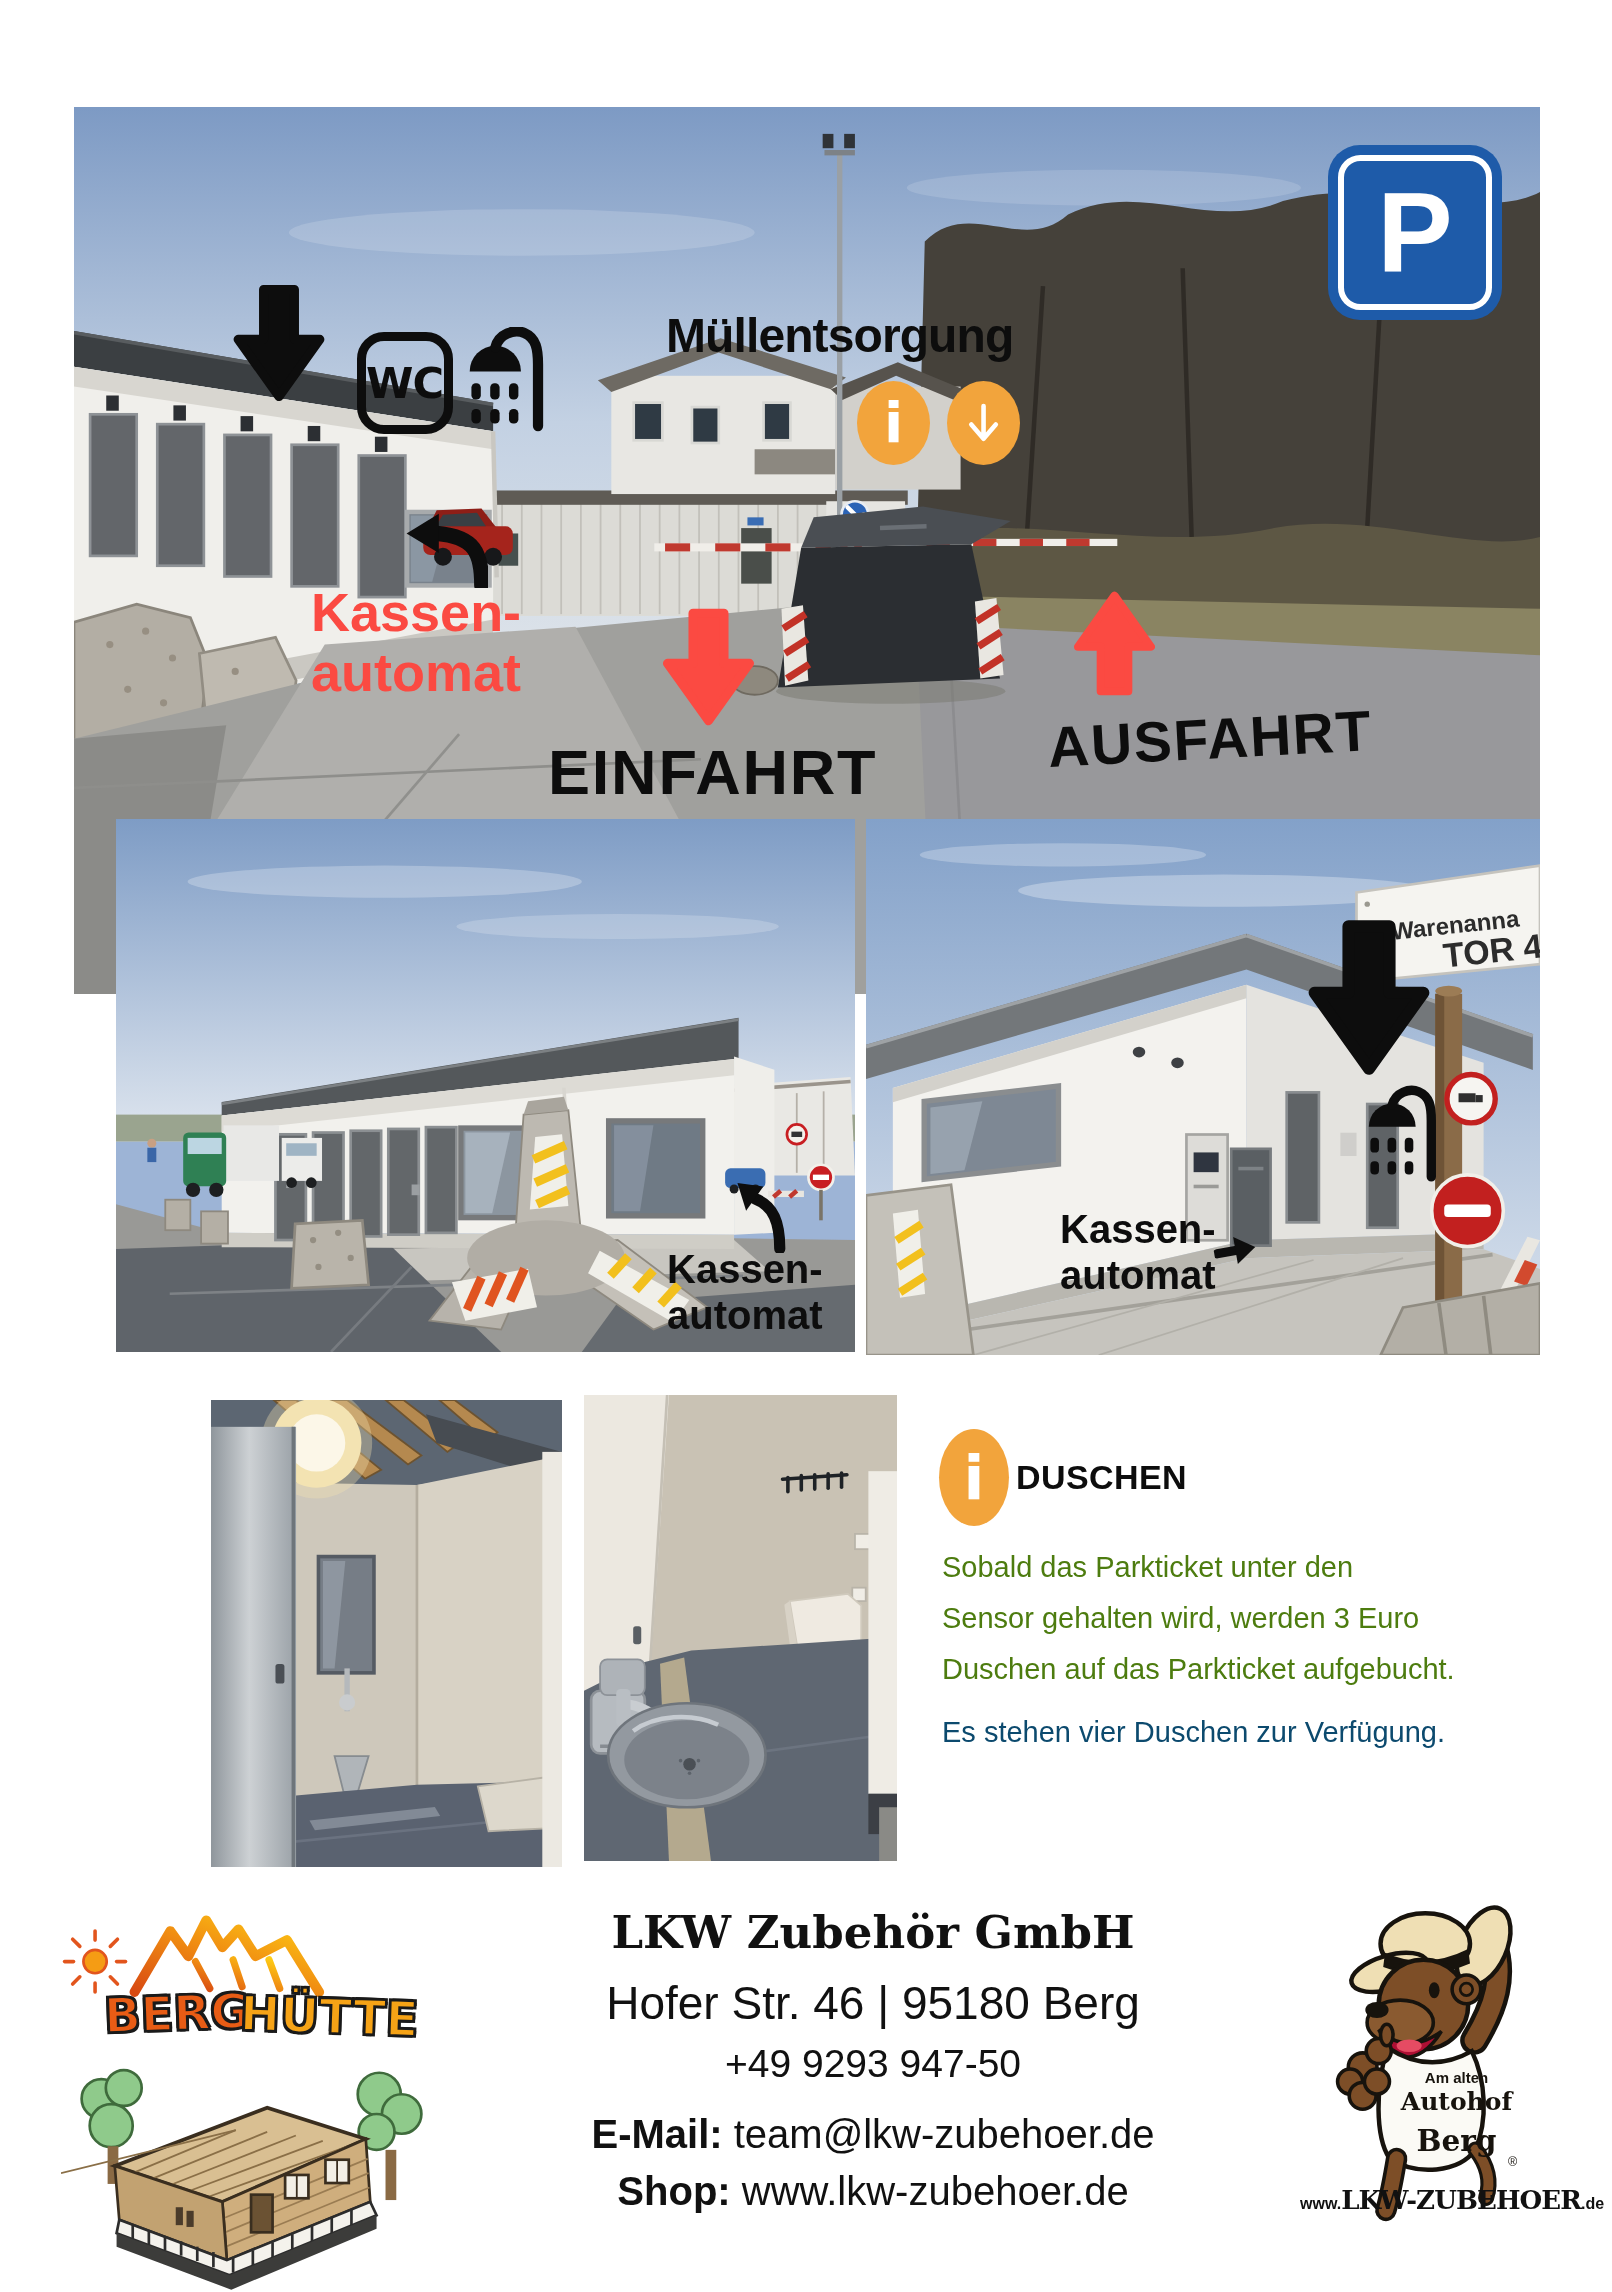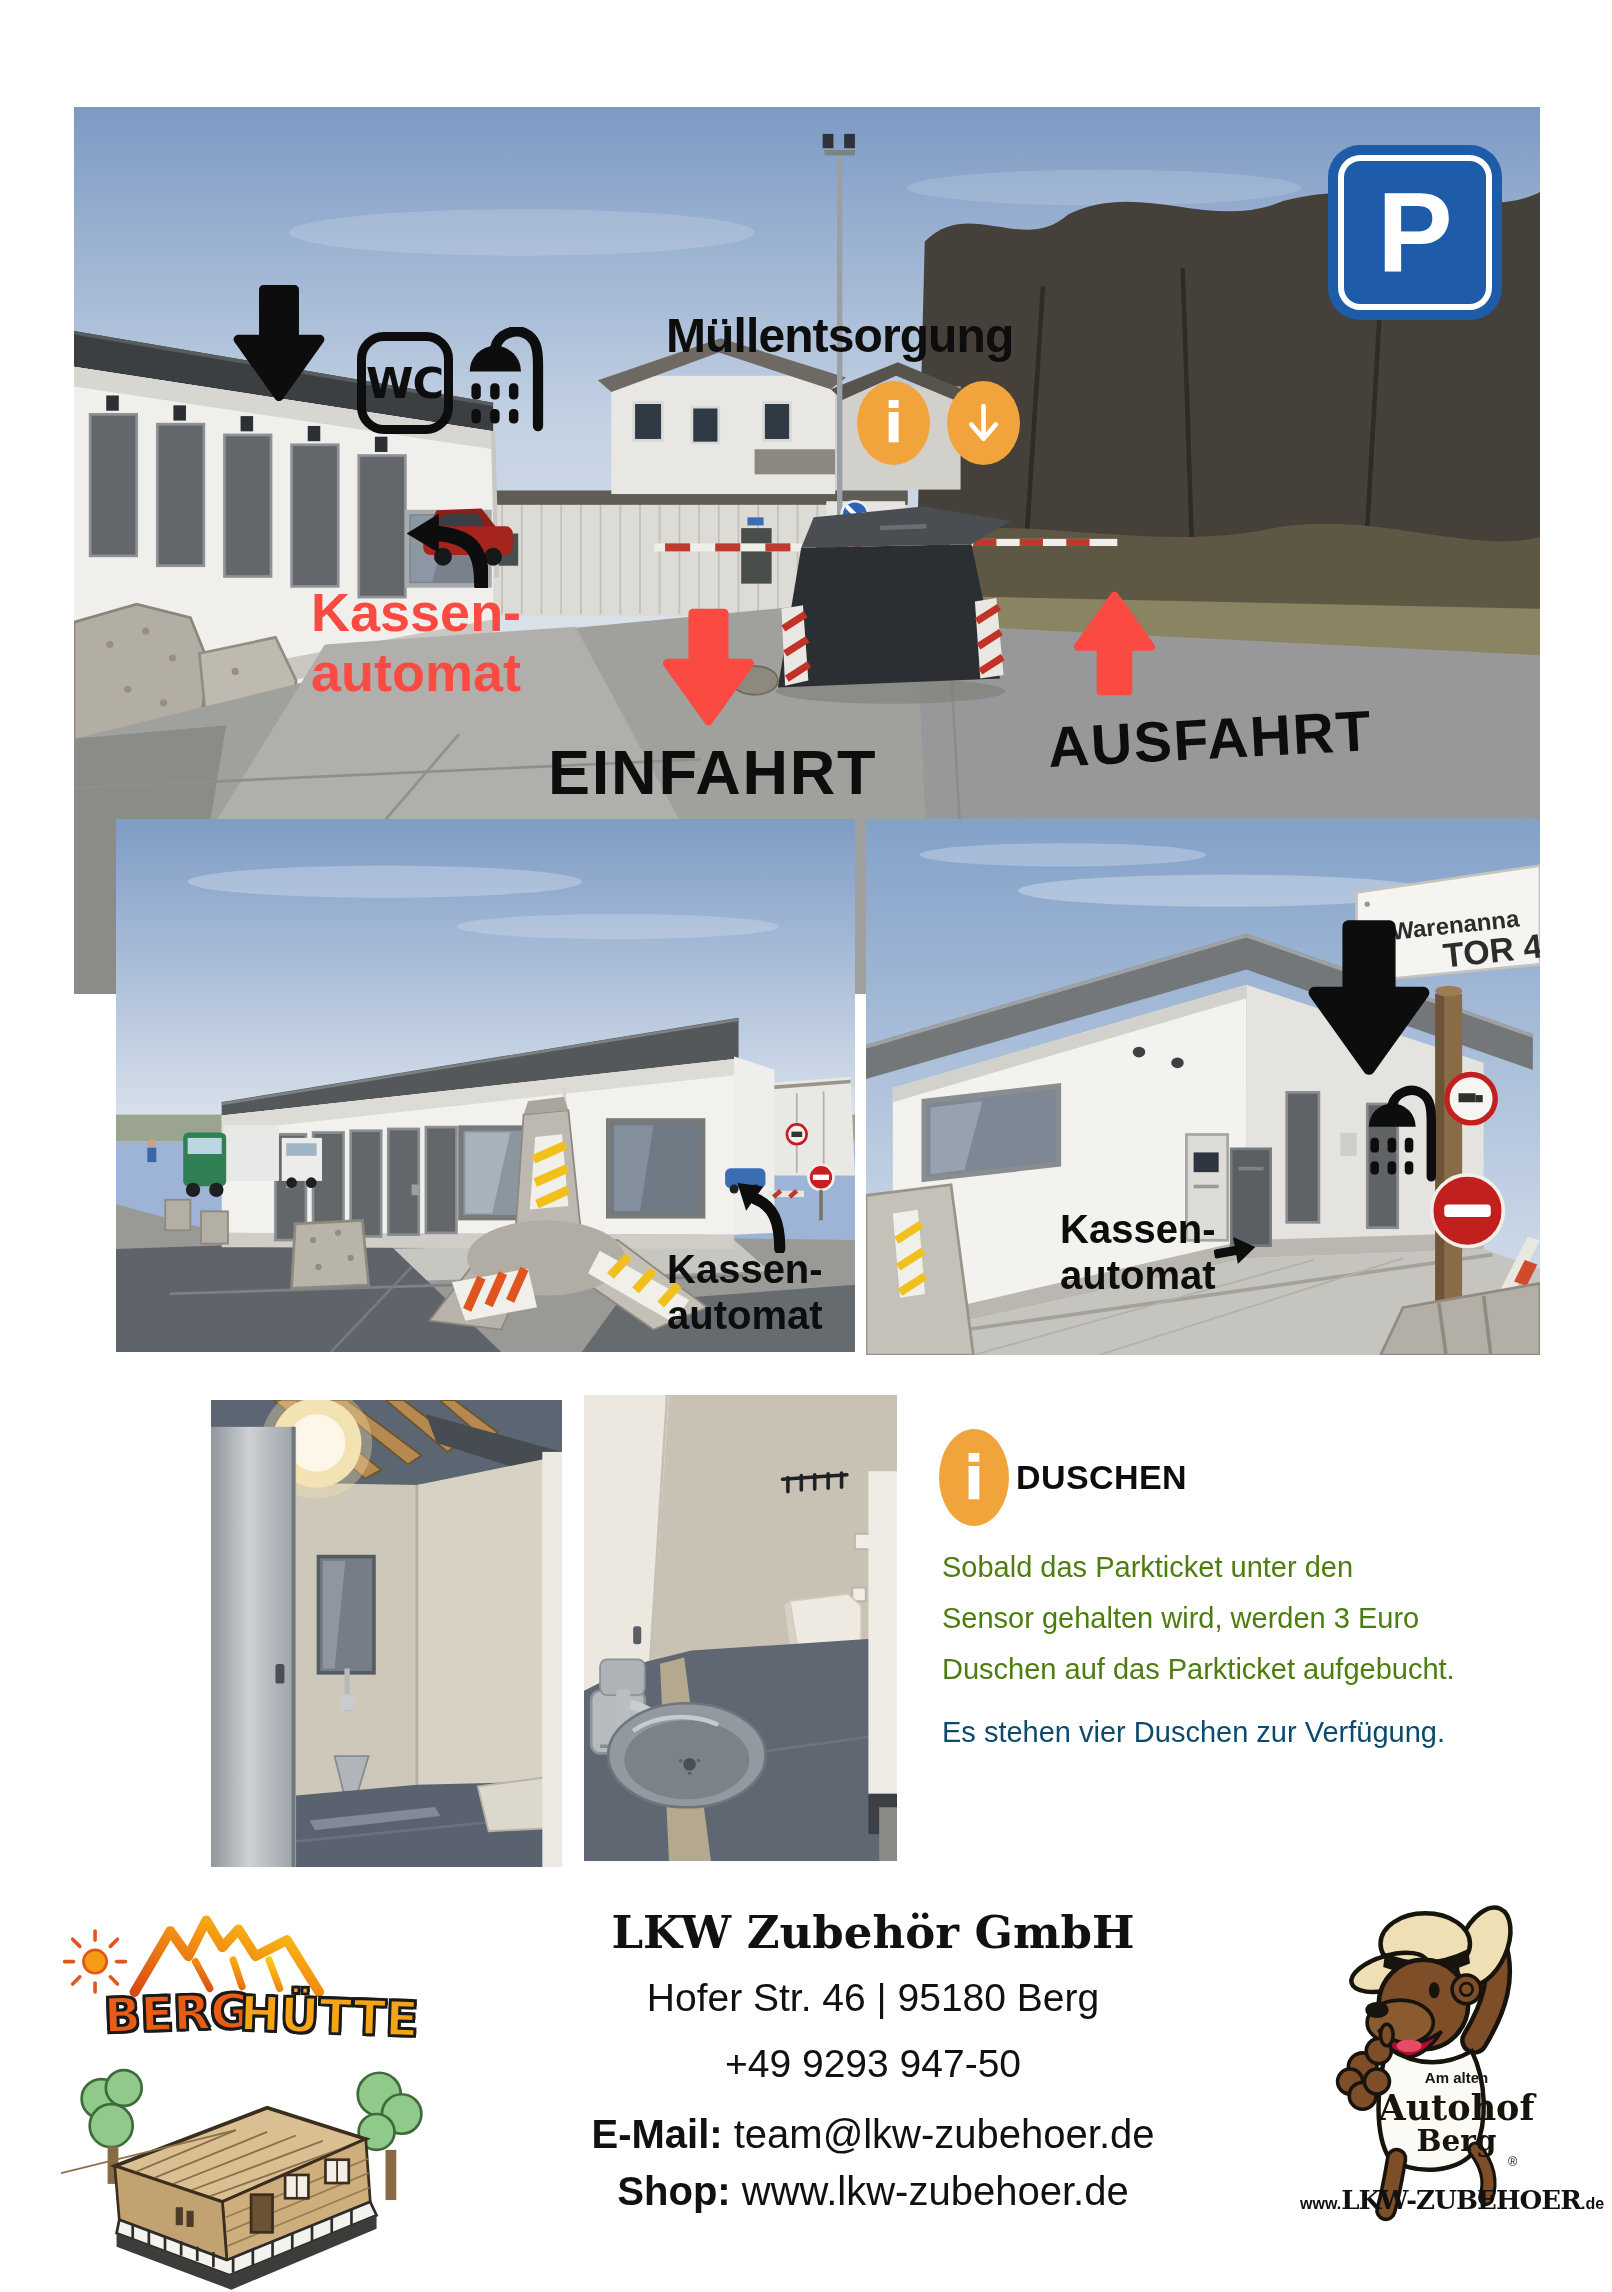--- a/index.html
+++ b/index.html
@@ -647,21 +647,21 @@
           <line x1="302" y1="348" x2="302" y2="365"></line>
         <line x1="324" y1="339" x2="324" y2="356"></line>
       </g>
       <polygon points="62,365 188,412 352,345 352,360 190,428 62,380" fill="#3c3c3a"></polygon>
     </svg>
     <div class="abs outline-txt" style="left:43px;top:79px;font-family:'DejaVu Sans',sans-serif;font-weight:bold;font-size:48px;color:#e85c15;transform:rotate(-2deg);">BERG</div>
     <div class="abs outline-txt" style="left:179px;top:82px;font-family:'DejaVu Sans',sans-serif;font-weight:bold;font-size:48px;color:#f6a316;transform:rotate(2deg);">HÜTTE</div>
   </div>
 
   <div class="contact-line serif-fat" style="top:1906px;font-size:45px;">LKW Zubehör GmbH</div>
-  <div class="contact-line" style="top:1976px;font-size:39px;">Hofer Str. 46 | 95180 Berg</div>
+  <div class="contact-line" style="top:1976px;font-size:46px;">Hofer Str. 46 | 95180 Berg</div>
   <div class="contact-line" style="top:2042px;font-size:39px;">+49 9293 947-50</div>
   <div class="contact-line" style="top:2169px;font-size:40px;">
     <span style="font-weight:bold;">Shop:</span>
     <span>www.lkw-zubehoer.de</span>
   </div>
   <div class="contact-line" style="top:2112px;font-size:40px;">
     <span style="font-weight:bold;">E-Mail:</span>
     <span>team@lkw-zubehoer.de</span>
   </div>
 
@@ -695,21 +695,21 @@
         <circle cx="88" cy="172" r="14"></circle>
         <ellipse cx="97" cy="154" rx="7" ry="12"></ellipse>
       </g>
 
       <path d="M108,292 C104,316 100,336 96,350" stroke="#17130d" stroke-width="24" fill="none" stroke-linecap="round"></path>
       <path d="M108,292 C104,316 100,336 96,350" stroke="#7d4e27" stroke-width="16" fill="none" stroke-linecap="round"></path>
       <path d="M196,282 C210,300 214,318 208,336" stroke="#17130d" stroke-width="18" fill="none" stroke-linecap="round"></path>
       <path d="M196,282 C210,300 214,318 208,336" stroke="#7d4e27" stroke-width="11" fill="none" stroke-linecap="round"></path>
     </svg>
     <div class="abs" style="left:76px;top:172px;width:161px;text-align:center;font-weight:bold;font-size:15px;color:#17130d;">Am alten</div>
-    <div class="abs serif-fat" style="left:76px;top:190px;width:161px;text-align:center;font-size:35px;color:#17130d;">Autohof</div>
+    <div class="abs serif-fat" style="left:76px;top:190px;width:161px;text-align:center;font-size:25px;color:#17130d;">Autohof</div>
     <div class="abs serif-fat" style="left:76px;top:226px;width:161px;text-align:center;font-size:29.6px;color:#17130d;">Berg</div>
     <div class="abs" style="left:208px;top:258px;font-size:12.5px;color:#17130d;">®</div>
     <div class="abs" style="left:0;top:288px;width:255px;text-align:center;color:#111;white-space:nowrap;">
       <span style="font-weight:bold;font-size:16px;">www.</span><span class="serif-fat" style="font-size:26px;letter-spacing:-0.9px;">LKW-ZUBEHOER</span><span style="font-weight:bold;font-size:16px;">.de</span>
     </div>
   </div>
 
 </div>
 
 

